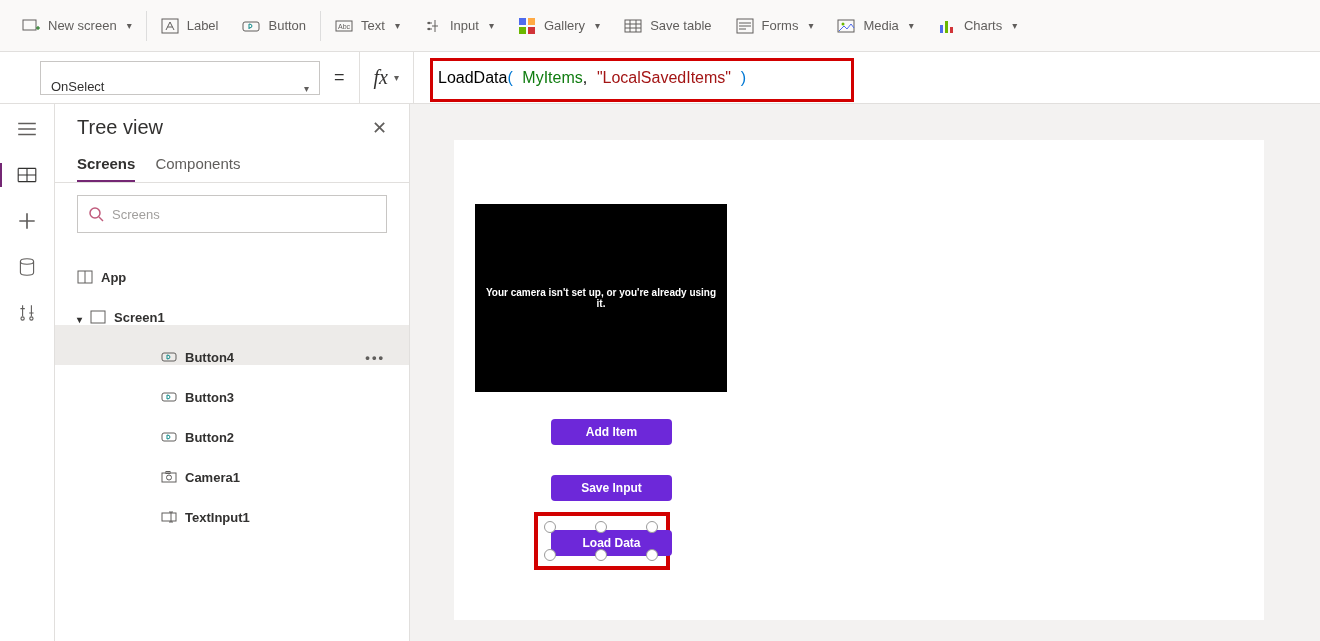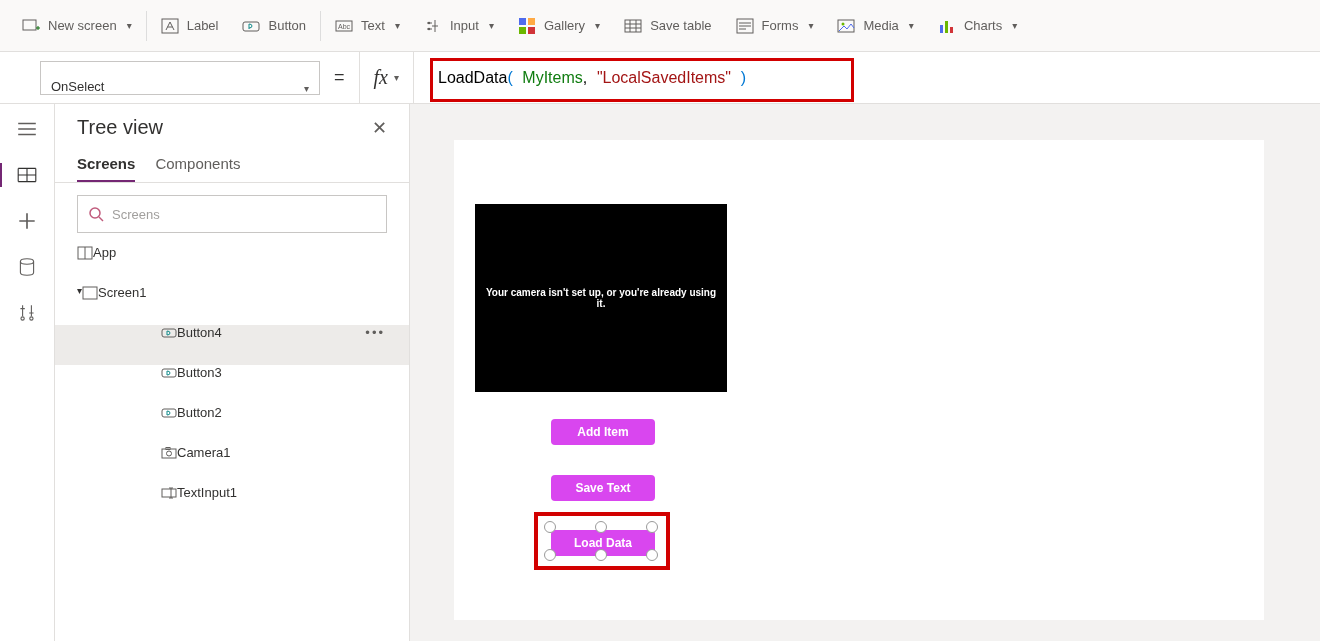--- a/index.html
+++ b/index.html
@@ -35,32 +35,32 @@
 
   .tree-panel { width: 355px; border-right: 1px solid #e1dfdd; background: #fff; padding: 12px 0 0 0; }
   .tree-head { display:flex; justify-content: space-between; align-items:center; padding: 0 22px 6px 22px;}
   .tree-head h2 { font-size: 20px; font-weight: 400; }
   .tree-tabs { display:flex; gap: 20px; padding: 10px 22px 0 22px; border-bottom: 1px solid #e1dfdd;}
   .tree-tab { font-size: 15px; color:#605e5c; padding-bottom: 8px; }
   .tree-tab.active { color:#323130; font-weight:600; border-bottom: 2px solid #742774; }
   .search-wrap { padding: 12px 22px; }
   .search-input { width: 100%; height: 38px; border:1px solid #c8c6c4; display:flex; align-items:center; padding:0 10px; gap:8px; color:#a19f9d;}
 
-  .tree-item { display:flex; align-items:flex-start; height: 40px; padding-left: 22px; color:#323130;}
+  .tree-item { display:flex; align-items:flex-end; height: 40px; gap:8px; padding-left: 22px; color:#323130;font-weight:bold;}
   .tree-item.sel { background:#edebe9;}
   .tree-item .dots { margin-left:auto; padding-right:24px; color:#605e5c; letter-spacing:2px;}
   .node-list .tree-item{ padding-left:106px;}
   .node-list .tree-item.sel{ background:#edebe9;}
 
   .canvas-area { flex:1; background:#f3f2f1; position: relative;}
   .canvas { position:absolute; left:44px; top:36px; width:810px; height:480px; background:#fff;}
 
   .txtbox { position:absolute; left:21px; top:20px; width:200px; height:26px; border:2px solid #0f6cbd; font-size:12px; color:#605e5c; display:flex; align-items:center; padding:0 6px;}
   .cambox { position:absolute; left:21px; top:64px; width:252px; height:188px; background:#000; color:#fff; font-size:10px; display:flex; align-items:center; justify-content:center; text-align:center; padding:0 10px; font-weight:600;}
-  .btn { position:absolute; width:104px; height:26px; background:#d946ef; color:#fff; font-size:12px; font-weight:600; display:flex; align-items:center; justify-content:center; border-radius:4px;}
+  .btn { position:absolute; width:121px; height:26px; background:#6d28d9; color:#fff; font-size:12px; font-weight:600; display:flex; align-items:center; justify-content:center; border-radius:4px;}
   .btn1{ left:97px; top:279px;}
   .btn2{ left:97px; top:335px;}
   .handle{ position:absolute; width:12px; height:12px; border:1px solid #9a9a9a; background:#fff; border-radius:50%;}
   .sel-wrap{ position:absolute; left:93px; top:384px; width:108px; height:34px;}
   .redbox-btn{ position:absolute; left:80px; top:372px; width:136px; height:58px; border:4px solid #d20000;}
 
   svg{ display:block;}
 </style>
 </head>
 <body>
@@ -302,21 +302,21 @@
 
   <div class="canvas-area">
     <div class="canvas">
       <div class="cambox">
         <span>Your camera isn't set up, or you're already using it.</span>
       </div>
       <div class="btn btn1">
         <span>Add Item</span>
       </div>
       <div class="btn btn2">
-        <span>Save Text</span>
+        <span>Save Input</span>
       </div>
 
       <div class="redbox-btn"></div>
       <div class="sel-wrap">
         <div class="btn" style="left:4px; top:6px;">
           <span>Load Data</span>
         </div>
         <div class="handle" style="left:-3px; top:-3px;"></div>
         <div class="handle" style="left:48px; top:-3px;"></div>
         <div class="handle" style="right:-3px; top:-3px;"></div>

